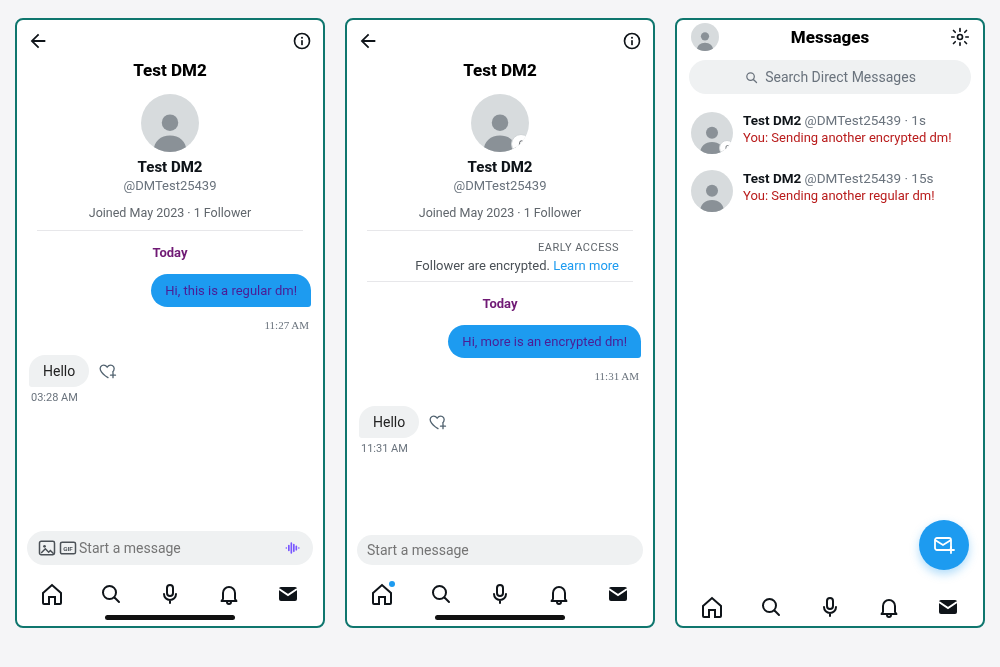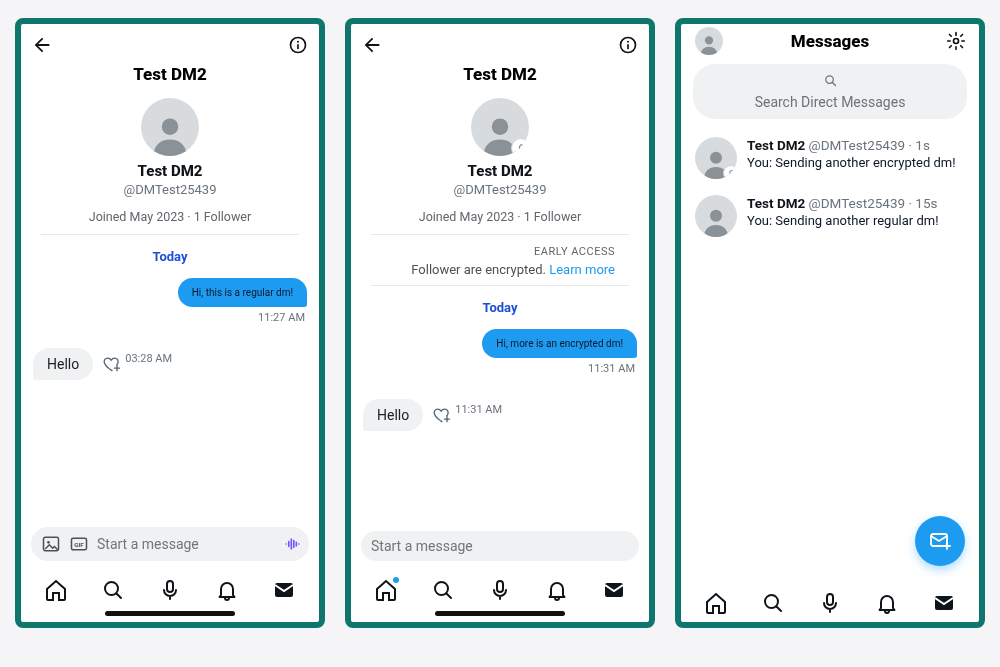--- a/index.html
+++ b/index.html
@@ -1,69 +1,69 @@
 <!DOCTYPE html>
 <html><head>
 <meta charset="utf-8">
 <style>
   * { box-sizing: border-box; margin: 0; padding: 0; font-family: -apple-system, BlinkMacSystemFont, "Segoe UI", Roboto, Helvetica, Arial, sans-serif; }
   body { background: #f5f5f7; display: flex; gap: 20px; justify-content: center; padding: 18px 10px; }
   .phone {
-    width: 310px; height: 610px; background: #fff; border: 6px solid #0f766e; border-radius: 8px;
+    width: 310px; height: 610px; background: #fff; border: 2px solid #0f766e; border-radius: 8px;
     display: flex; flex-direction: column; position: relative; overflow: hidden;
   }
   .topbar { display: flex; align-items: center; justify-content: space-between; padding: 8px 10px 0 10px; height: 34px; }
   .back-icon, .info-icon, .gear-icon { width: 22px; height: 22px; display:flex; align-items:center; justify-content:center; cursor:pointer; }
   .title { font-weight: 800; font-size: 17px; text-align: center; padding: 6px 0 10px 0; }
   .title-row { display:flex; align-items:center; justify-content:center; padding: 4px 0; position:relative; height:34px;}
   .title-row .gear-icon { position:absolute; right:12px; }
   .title-row .avatar-mini { position:absolute; left:14px; }
   .profile { display:flex; flex-direction:column; align-items:center; padding: 4px 14px 10px 14px; border-bottom:1px solid #e7e7ea; margin:0 10px;}
   .avatar { width:58px; height:58px; border-radius:50%; background:#d7dbdd; display:flex; align-items:flex-end; justify-content:center; overflow:hidden; position:relative;}
   .avatar svg { width:44px; height:44px; }
   .lock-badge { position:absolute; bottom:-2px; right:-2px; width:20px; height:20px; border-radius:50%; background:#fff; border:1px solid #cfd3d6; display:flex; align-items:center; justify-content:center;}
   .lock-badge svg { width:11px; height:11px; }
   .pname { font-weight:800; font-size:15px; margin-top:6px; color:#0f1419;}
   .phandle { color:#6a737d; font-size:13px; margin-top:2px;}
   .pmeta { color:#60666c; font-size:12.5px; margin-top:12px;}
   .notice { text-align:right; padding:10px 14px 8px 14px; border-bottom:1px solid #e7e7ea; margin:0 10px;}
   .notice .ea { color:#60666c; font-size:11px; letter-spacing:.5px;}
   .notice .msg { color:#4b5157; font-size:13px; margin-top:4px;}
   .notice .msg .link { color:#1d9bf0; cursor:pointer;margin-top:16px;}
-  .day { text-align:center; font-weight:700; font-size:13px; color:#1d4ed8; padding:14px 0 10px 0;}
+  .day { text-align:center; font-weight:700; font-size:13px; color:#701a75; padding:14px 0 10px 0;}
   .thread { flex:1; overflow:auto; padding:0 10px;}
   .msg-out { display:flex; flex-direction:column; align-items:flex-end; margin:4px 2px;}
-  .bubble-out { background:#1d9bf0; color:#0f172a; padding:9px 14px; border-radius:22px 22px 4px 22px; font-size:10px; max-width:86%;}
-  .ts-out { font-size:11px; color:#6a737d; margin-top:4px; margin-right:2px;}
-  .msg-in { display:flex; flex-direction:row; align-items:flex-start; margin:24px 2px 4px 2px;}
+  .bubble-out { background:#1d9bf0; color:#4c1d95; padding:9px 14px; border-radius:22px 22px 4px 22px; font-size:13px; max-width:86%;}
+  .ts-out { font-size:11px; color:#6a737d; margin-top:12px; margin-right:2px;font-family:Liberation Serif, serif;}
+  .msg-in { display:flex; flex-direction:column; align-items:flex-start; margin:24px 2px 4px 2px;}
   .in-row { display:flex; align-items:center; gap:8px;}
   .bubble-in { background:#eff1f2; color:#222; padding:8px 14px; border-radius:22px 22px 22px 4px; font-size:14px;}
   .react-icon { width:22px; height:22px; cursor:pointer; display:flex; align-items:center; justify-content:center;}
   .ts-in { font-size:11px; color:#6a737d; margin-top:4px; margin-left:2px;}
   .composer { padding:8px 10px; }
-  .composer-inner { background:#eff1f2; border-radius:22px; display:flex; align-items:center; padding:7px 10px; gap:8px;}
+  .composer-inner { background:#eff1f2; border-radius:22px; display:flex; align-items:center; padding:7px 10px; gap:1px;}
   .composer-inner input { flex:1; border:none; background:transparent; font-size:14px; color:#444; outline:none;}
   .cico { width:20px; height:20px; display:flex; align-items:center; justify-content:center; cursor:pointer; color:#4b5157;}
   .cico.accent { color:#7856ff;}
   .bottomnav { display:flex; justify-content:space-around; align-items:center; padding:8px 6px 6px 6px;}
   .nav-ico { width:26px; height:26px; display:flex; align-items:center; justify-content:center; cursor:pointer; position:relative;}
   .blue-dot { position:absolute; top:0; right:0; width:6px; height:6px; border-radius:50%; background:#1d9bf0;}
   .home-indicator { width:130px; height:5px; background:#111; border-radius:3px; margin:2px auto 6px auto;}
   
   .search-wrap { padding:6px 12px 10px 12px;}
-  .search { background:#eff1f2; border-radius:22px; display:flex; align-items:center; justify-content:center; gap:6px; padding:9px 12px; color:#6a737d; font-size:14px;flex-direction:column;}
+  .search { background:#eff1f2; border-radius:22px; display:flex; align-items:center; justify-content:center; gap:6px; padding:9px 12px; color:#6a737d; font-size:14px;}
   .convo { display:flex; gap:10px; padding:8px 14px; cursor:pointer;}
   .avatar-sm { width:42px; height:42px; border-radius:50%; background:#d7dbdd; display:flex; align-items:flex-end; justify-content:center; overflow:hidden; position:relative; flex-shrink:0;}
   .avatar-sm svg { width:32px; height:32px;}
   .avatar-sm .lock-badge { width:16px; height:16px;}
   .avatar-sm .lock-badge svg { width:9px; height:9px;}
   .convo-text .line1 { font-size:13.5px; color:#0f1419;}
   .convo-text .line1 .cname { font-weight:700;}
   .convo-text .line1 .chandle { color:#6a737d;}
-  .convo-text .line2 { font-size:13px; color:#0f172a; margin-top:2px;}
+  .convo-text .line2 { font-size:13px; color:#b91c1c; margin-top:2px;}
   .avatar-mini { width:28px; height:28px; border-radius:50%; background:#d7dbdd; display:flex; align-items:flex-end; justify-content:center; overflow:hidden;}
   .avatar-mini svg{width:22px;height:22px;}
   .fab { position:absolute; right:14px; bottom:56px; width:50px; height:50px; border-radius:50%; background:#1d9bf0; display:flex; align-items:center; justify-content:center; cursor:pointer; box-shadow:0 4px 10px rgba(29,155,240,.35);}
   .fab svg { width:24px; height:24px; color:#fff;}
 </style>
 </head>
 <body>
 
 <div class="phone">
   <div class="topbar">

